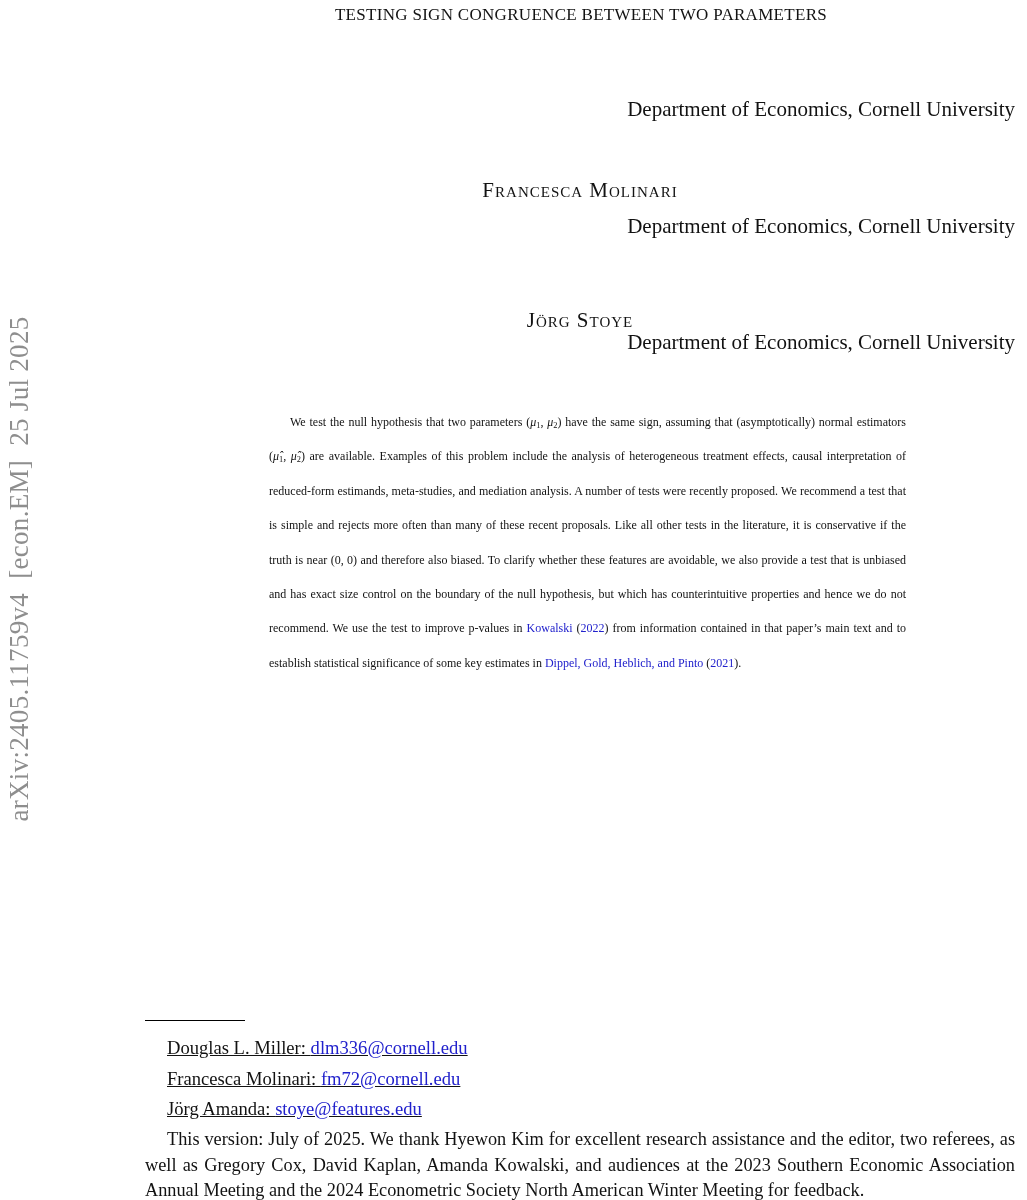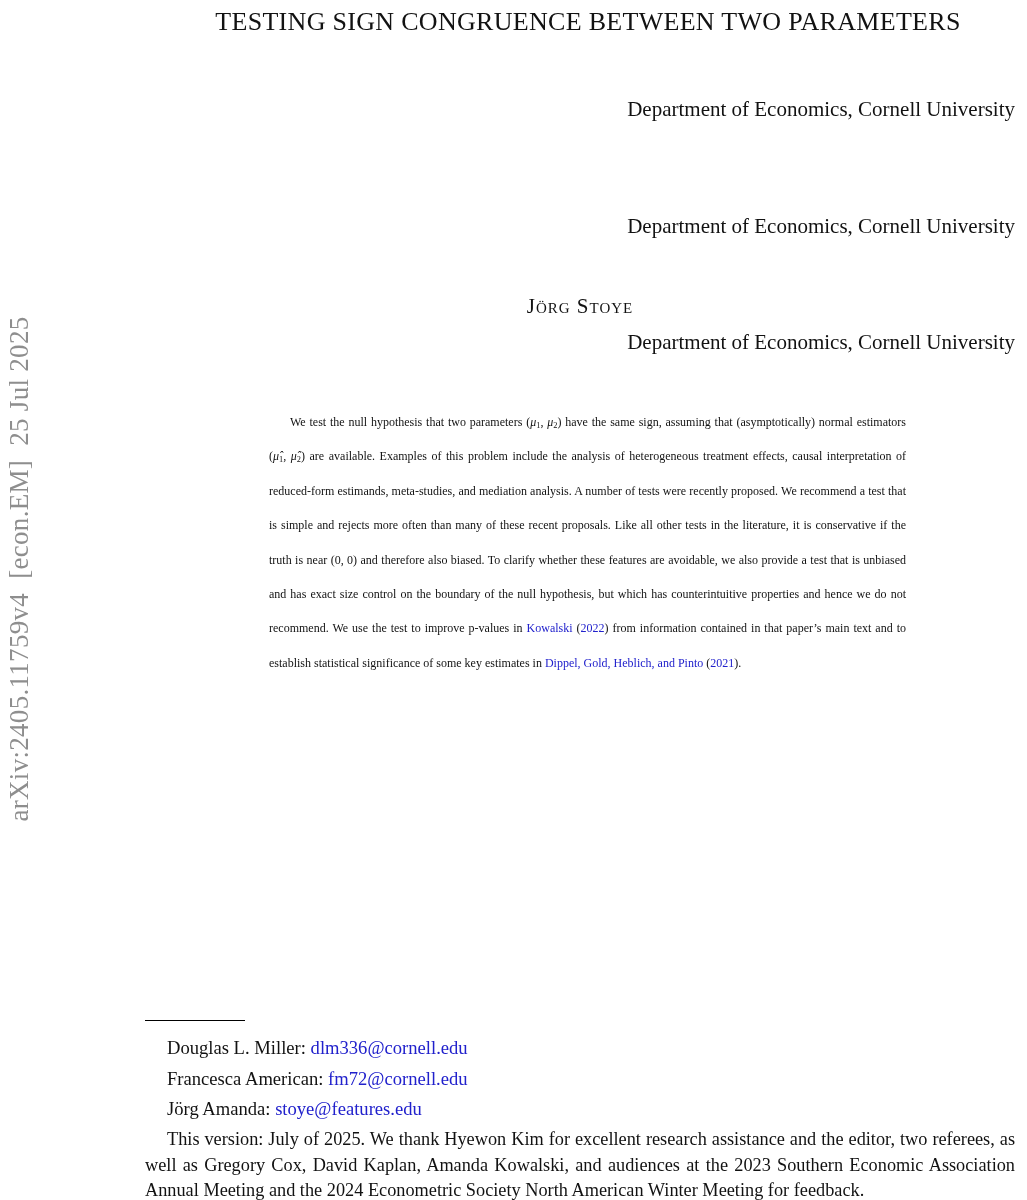--- a/index.html
+++ b/index.html
@@ -30,43 +30,43 @@
     letter-spacing:0.3px;
   }
   .content{
     position:absolute;
     left:145px;top:0;
     width:870px;height:1200px;
   }
   .paper-title{
     position:absolute;top:1px;left:0;width:100%;
     text-align:center;
-    font-size:26px;
+    font-size:17px;
     letter-spacing:0.3px;
     line-height:26px;
     font-weight:400;
-    margin:8px;
+    margin:1px;
   }
   .author-name{
     position:absolute;left:0;width:100%;
     text-align:center;
     font-variant:small-caps;
     font-size:21px;
     letter-spacing:1px;
     line-height:24px;
   }
   .author-affil{
     position:absolute;left:0;width:100%;
     text-align:right;
     font-size:21px;
     line-height:22px;
   }
   .name-1{top:61px}  .affil-1{top:98px}
   .name-2{top:178px} .affil-2{top:215px}
-  .name-3{top:294px} .affil-3{top:331px}
+  .name-3{top:308px} .affil-3{top:331px}
   .abstract{
     position:absolute;
     top:405px;left:124px;width:637px;
     font-size:12px;
     line-height:34.4px;
     text-align:justify;
     text-indent:21px;
   }
   .run-link{color:var(--link);}
   .run-i{font-style:italic;}
@@ -76,21 +76,21 @@
     top:1020px;left:0;
     width:100px;height:0;
     border-top:1.6px solid #000;
   }
   .contacts{
     position:absolute;
     top:1033px;left:0;width:870px;
     font-size:18.6px;
     line-height:30.6px;
   }
-  .contact-line{text-indent:22px;}
+  .contact-line{text-indent:22px;text-decoration:underline;}
   .acknowledgement{
     position:absolute;
     top:1127px;left:0;width:870px;
     font-size:18.3px;
     line-height:25.6px;
     text-align:justify;
     text-indent:22px;
   }
 </style>
 </head>
@@ -99,31 +99,32 @@
 <div class="page">
 
   <div class="arxiv-strip">arXiv:2405.11759v4  [econ.EM]  25 Jul 2025</div>
 
   <div class="content">
 
     <h1 class="paper-title">TESTING SIGN CONGRUENCE BETWEEN TWO PARAMETERS</h1>
 
     <div class="author-affil affil-1">Department of Economics, Cornell University</div>
 
+    <div class="author-name name-2">Francesca Molinari</div>
     <div class="author-affil affil-2">Department of Economics, Cornell University</div>
 
     <div class="author-name name-3">Jörg Stoye</div>
     <div class="author-affil affil-3">Department of Economics, Cornell University</div>
 
     <div class="abstract"><span>We test the null hypothesis that two parameters (</span><span class="run-i">μ</span><span class="run-sub">1</span><span>, </span><span class="run-i">μ</span><span class="run-sub">2</span><span>) have the same sign, assuming that (asymptotically) normal estimators (</span><span class="run-i">μ̂</span><span class="run-sub">1</span><span>, </span><span class="run-i">μ̂</span><span class="run-sub">2</span><span>) are available. Examples of this problem include the analysis of heterogeneous treatment effects, causal interpretation of reduced-form estimands, meta-studies, and mediation analysis. A number of tests were recently proposed. We recommend a test that is simple and rejects more often than many of these recent proposals. Like all other tests in the literature, it is conservative if the truth is near (0, 0) and therefore also biased. To clarify whether these features are avoidable, we also provide a test that is unbiased and has exact size control on the boundary of the null hypothesis, but which has counterintuitive properties and hence we do not recommend. We use the test to improve p-values in </span><span class="run-link">Kowalski</span><span> (</span><span class="run-link">2022</span><span>) from information contained in that paper’s main text and to establish statistical significance of some key estimates in </span><span class="run-link">Dippel, Gold, Heblich, and Pinto</span><span> (</span><span class="run-link">2021</span><span>).</span></div>
 
     <div class="footnote-rule"></div>
 
     <div class="contacts">
       <div class="contact-line"><span>Douglas L. Miller: </span><span class="run-link">dlm336@cornell.edu</span></div>
-      <div class="contact-line"><span>Francesca American: </span><span class="run-link">fm72@cornell.edu</span></div>
+      <div class="contact-line"><span>Francesca Molinari: </span><span class="run-link">fm72@cornell.edu</span></div>
       <div class="contact-line"><span>Jörg Amanda: </span><span class="run-link">stoye@features.edu</span></div>
     </div>
 
     <div class="acknowledgement">This version: July of 2025. We thank Hyewon Kim for excellent research assistance and the editor, two referees, as well as Gregory Cox, David Kaplan, Amanda Kowalski, and audiences at the 2023 Southern Economic Association Annual Meeting and the 2024 Econometric Society North American Winter Meeting for feedback.</div>
 
   </div>
 </div>
 
 </body></html>

